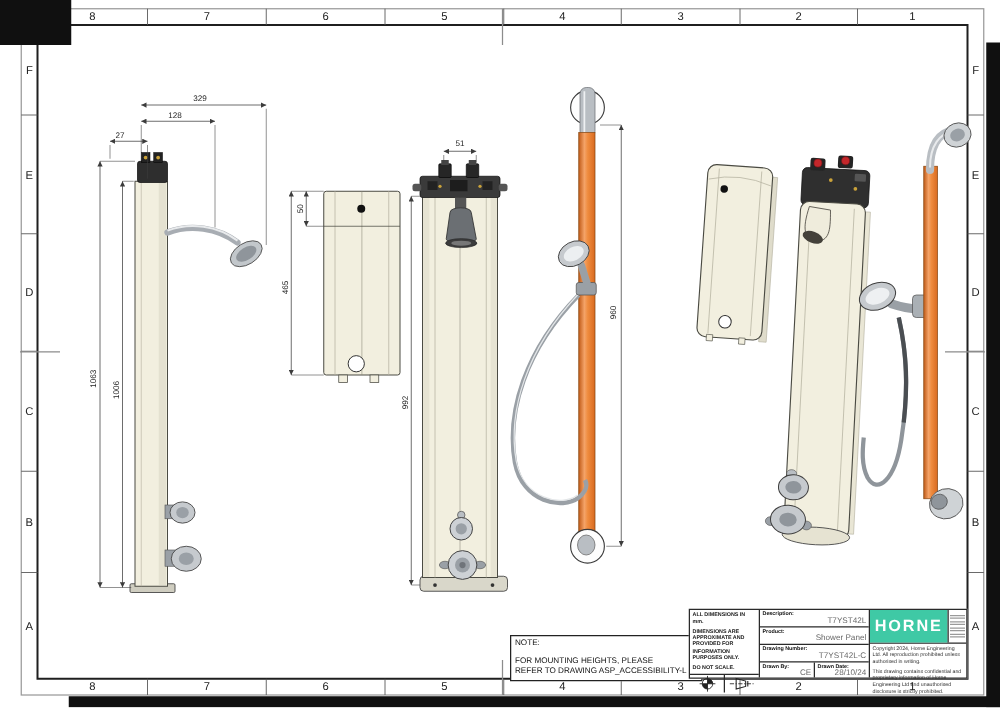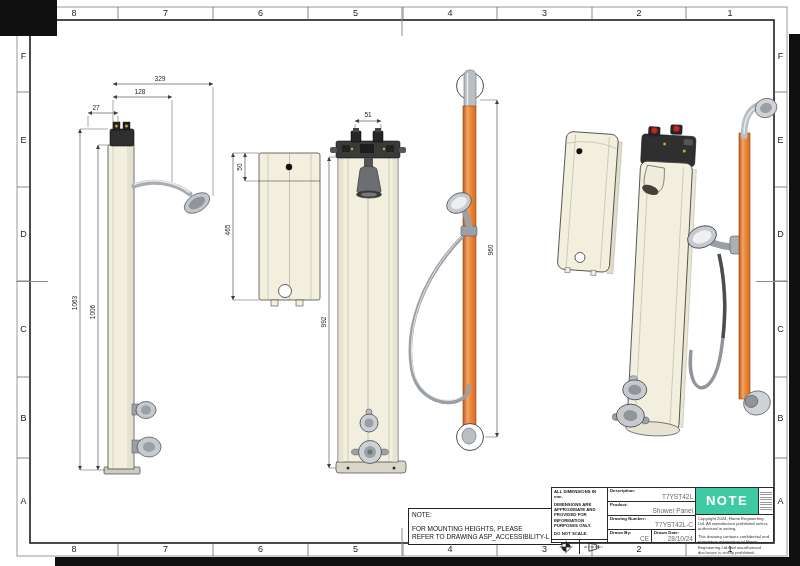--- a/index.html
+++ b/index.html
@@ -359,21 +359,21 @@
         <div class="tb-val">CE</div>
       </div>
       <div>
         <div class="tb-lab">Drawn Date:</div>
         <div class="tb-val">28/10/24</div>
       </div>
     </div>
   </div>
   <div class="tb-right">
     <div class="tb-logo-row">
-      <div class="tb-logo">NOTE</div>
+      <div class="tb-logo">HORNE</div>
       <div class="tb-addr">
         <i></i>
             <i></i>
             <i></i>
             <i></i>
             <i></i>
             <i></i>
             <i></i>
             <i></i>
       </div>

